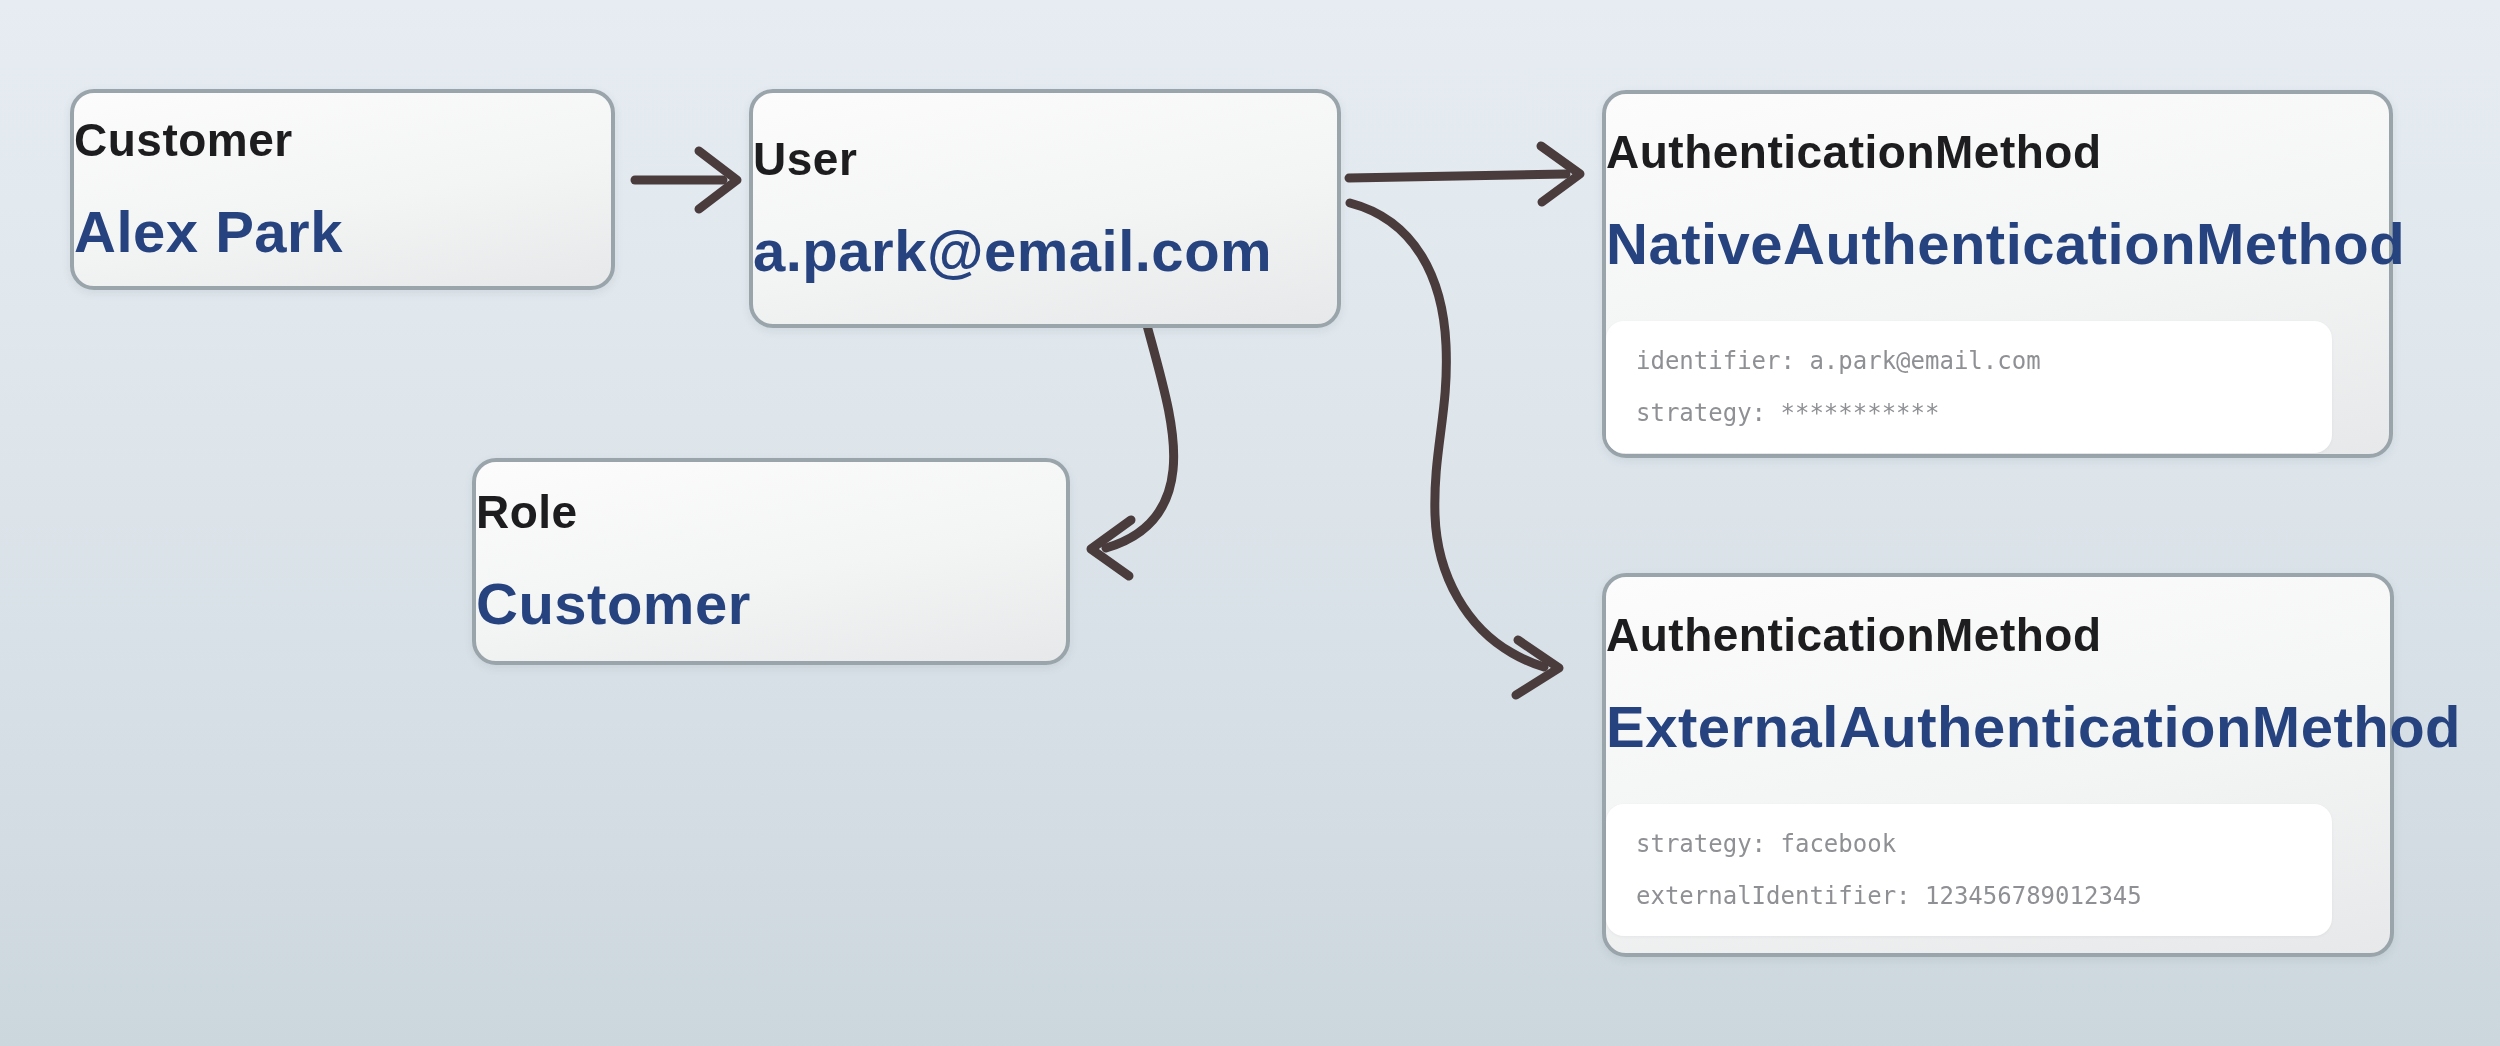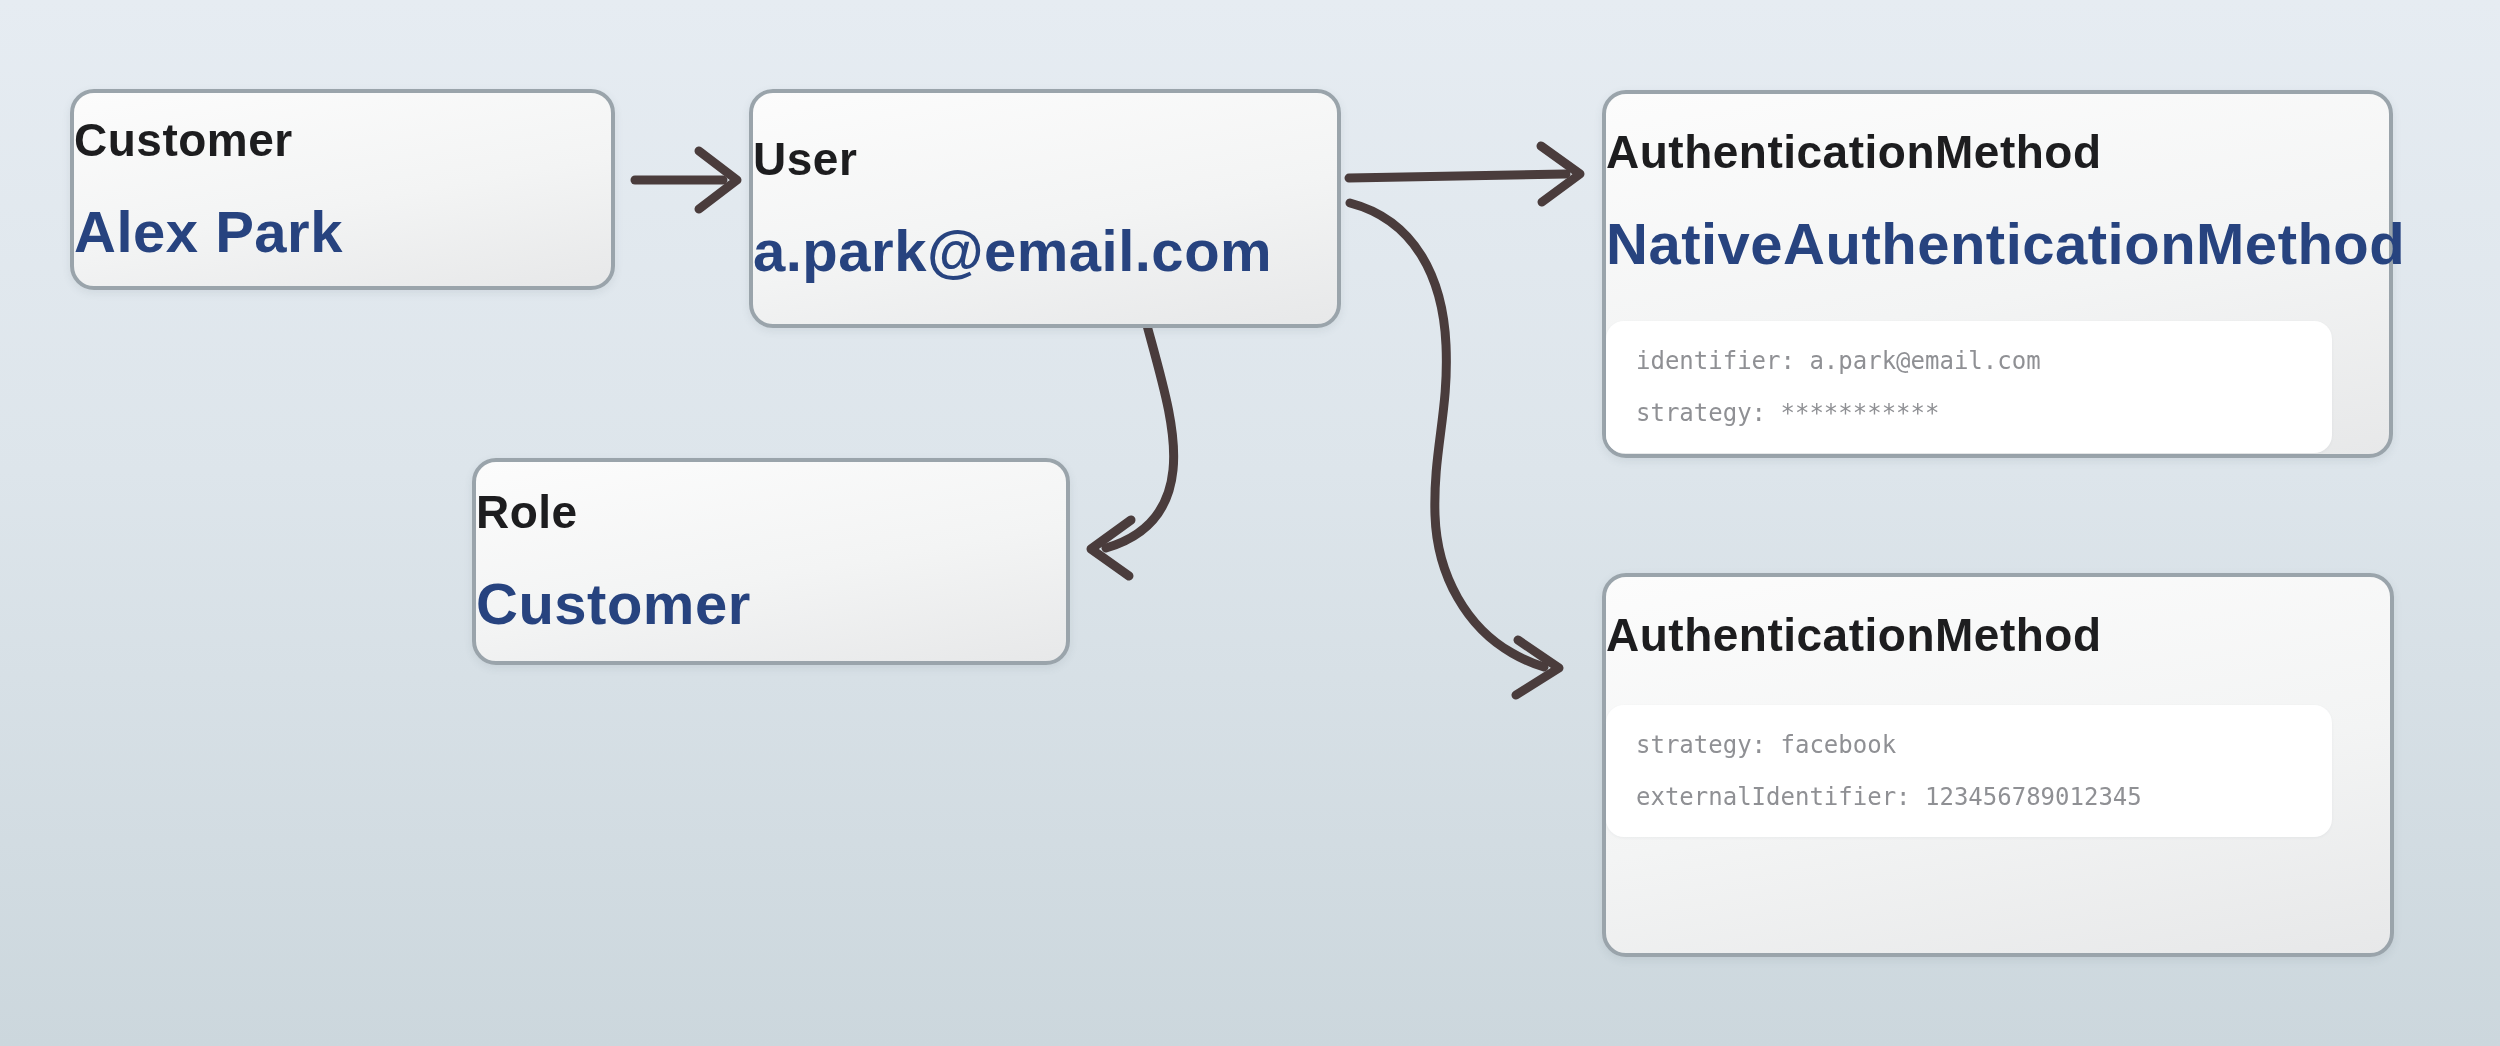--- a/index.html
+++ b/index.html
@@ -129,19 +129,20 @@
     <div class="title">AuthenticationMethod</div>
     <div class="value">NativeAuthenticationMethod</div>
     <div class="attrs">
       <div class="attr-line">identifier: a.park@email.com</div>
       <div class="attr-line">strategy: ***********</div>
     </div>
   </div>
 
   <div class="node auth" style="left:1602px;top:573px;width:792px;height:384px">
     <div class="title">AuthenticationMethod</div>
+    <div class="value">ExternalAuthenticationMethod</div>
     <div class="attrs">
       <div class="attr-line">strategy: facebook</div>
       <div class="attr-line">externalIdentifier: 123456789012345</div>
     </div>
   </div>
 
 </div>
 
 </body></html>

